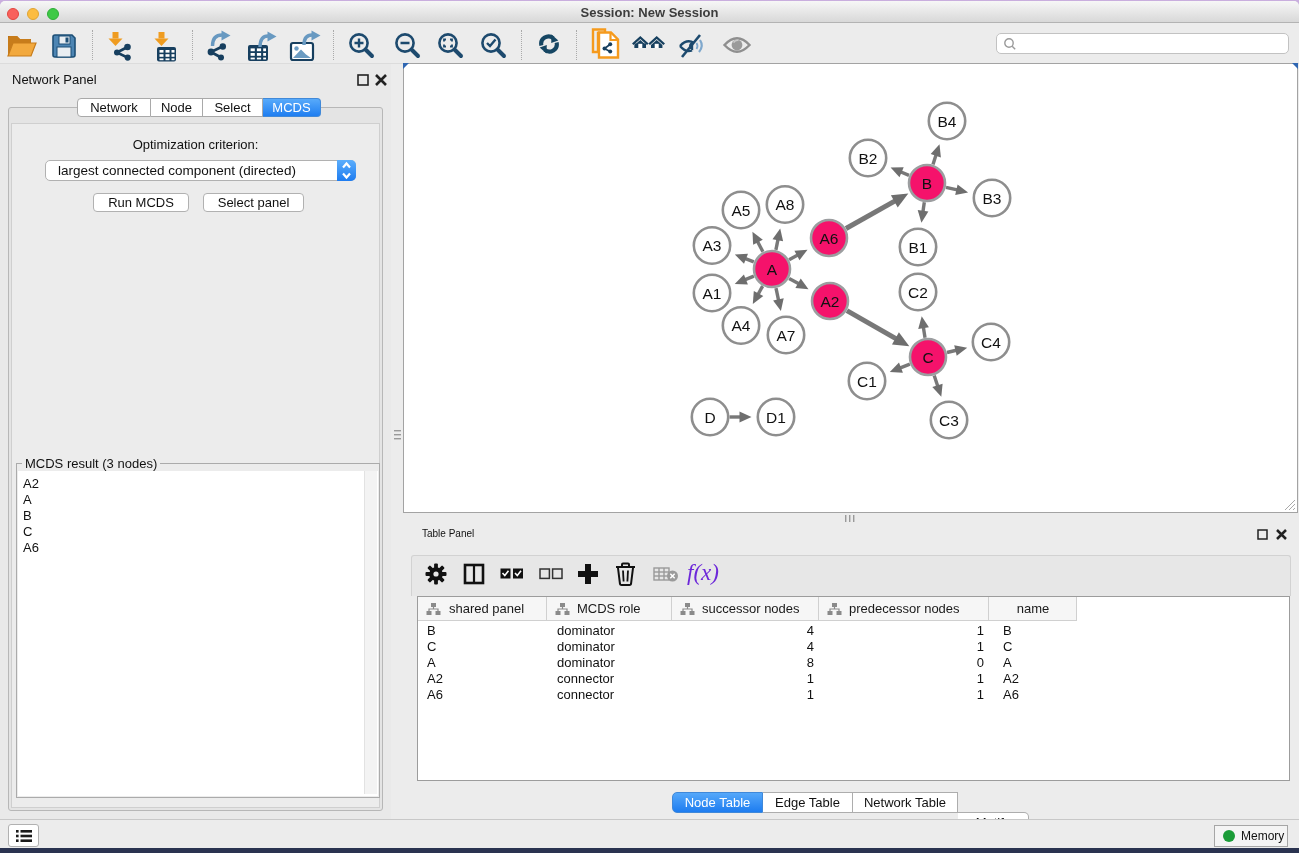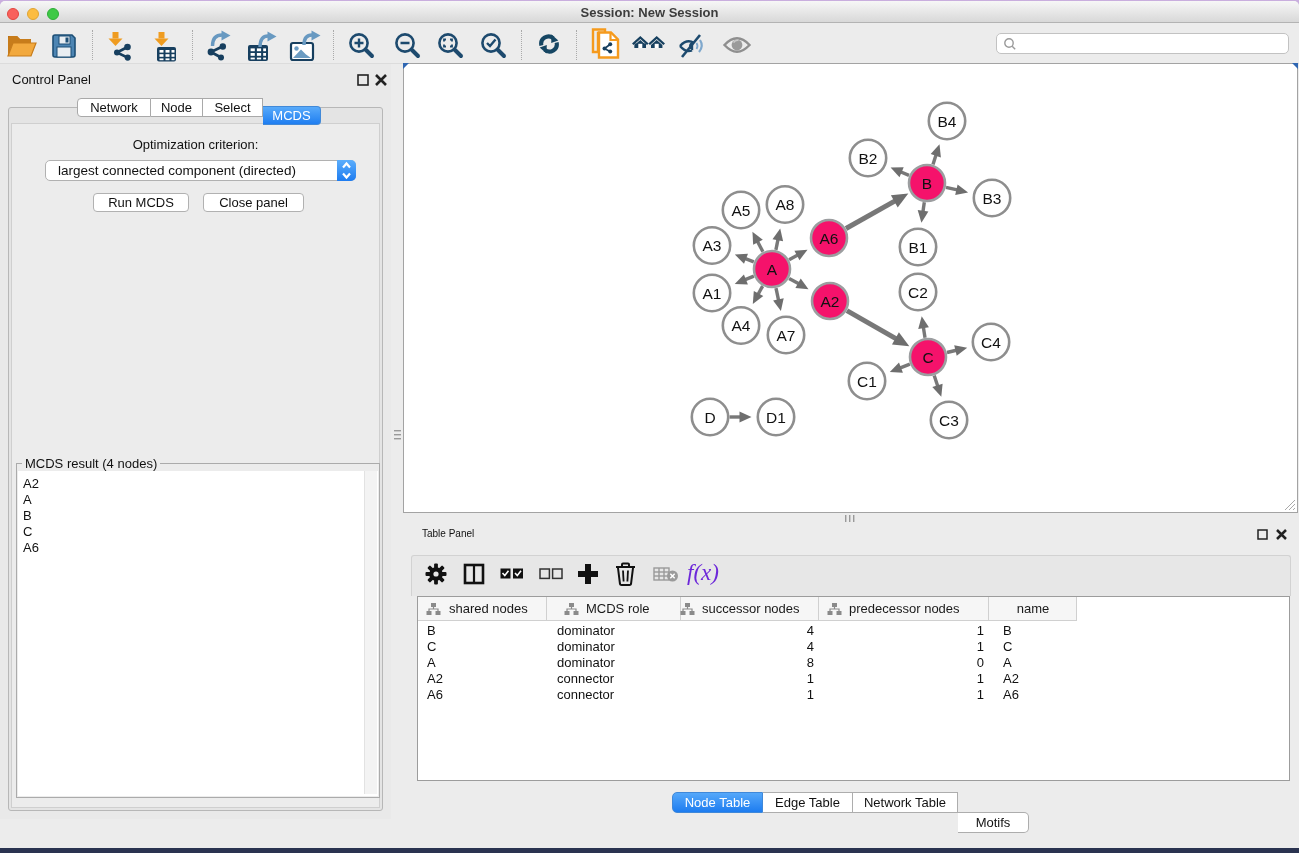--- a/index.html
+++ b/index.html
@@ -16,21 +16,21 @@
 .tsep { position:absolute; top:6px; height:30px; width:0; border-left:1px dotted #aaa; }
 .ticon { position:absolute; top:5px; }
 .searchbox { position:absolute; left:996px; top:9px; width:293px; height:21px; background:#fff;
   border:1px solid #c2c2c2; border-radius:5px; }
 .ctrlpanel { left:0; top:63px; width:391px; height:755px; background:#e9e9e9; }
 .cp-head { position:absolute; left:12px; top:8px; font-size:13px; color:#111; }
 .tabs { position:absolute; left:77px; top:34px; height:19px; display:flex; z-index:3; }
 .tab { height:19px; font-size:13px; color:#111; background:#fff; border:1px solid #a9a9a9;
   border-left:none; display:flex; align-items:center; justify-content:center; }
 .tab.first { border-left:1px solid #a9a9a9; border-radius:4px 0 0 4px; }
-.tab.sel { background:linear-gradient(#58aafa,#1f7ef1); color:#fff; border-color:#4189d8; border-radius:0 4px 4px 0;margin-top:8px; }
+.tab.sel { background:linear-gradient(#58aafa,#1f7ef1); color:#fff; border-color:#4189d8; border-radius:0 4px 4px 0; }
 .cp-outer { position:absolute; left:8px; top:43px; width:375px; height:704px;
   background:#e4e4e4; border:1px solid #b7b7b7; border-radius:3px; }
 .cp-inner { position:absolute; left:11px; top:59px; width:369px; height:685px;
   background:#ececec; border:1px solid #cfcfcf; }
 .btn { position:absolute; background:#fff; border:1px solid #b1b1b1; border-radius:4px;
   font-size:13px; color:#111; display:flex; align-items:center; justify-content:center; }
 .fieldset { position:absolute; left:4px; top:339px; width:364px; height:335px; border:1px solid #ababab; }
 .legend { position:absolute; left:5px; top:-8px; background:#ececec; padding:0 3px; font-size:13px; color:#111; }
 .listbox { position:absolute; left:1px; top:7px; width:360px; height:325px; background:#fff; padding-top:5px; }
 .listbox div { font-size:13px; color:#111; padding-left:5px; height:16px; line-height:16px; }
@@ -213,21 +213,21 @@
 </svg>
 
     <div class="searchbox">
           <svg width="16" height="16" style="position:absolute;left:5px;top:2px" viewBox="0 0 16 16">
             <circle cx="7" cy="7" r="4.2" fill="none" stroke="#9a9a9a" stroke-width="1.4"></circle>
             <line x1="10.2" y1="10.2" x2="13.2" y2="13.2" stroke="#9a9a9a" stroke-width="1.4"></line>
           </svg>
         </div>
   </div>
   <div class="abs ctrlpanel">
-    <div class="cp-head">Control Panel</div>
+    <div class="cp-head">Network Panel</div>
     <svg class="abs" style="left:357px;top:10px" width="30" height="12" viewBox="0 0 30 12">
           <rect x="1" y="1" width="10" height="10" fill="none" stroke="#222" stroke-width="1.6"></rect>
           <path d="M19 1 L29 11 M29 1 L19 11" stroke="#222" stroke-width="2.6"></path>
         </svg>
     <div class="tabs">
       <div class="tab first" style="width:74px">Network</div>
       <div class="tab" style="width:52px">Node</div>
       <div class="tab" style="width:60px">Select</div>
       <div class="tab sel" style="width:58px">MCDS</div>
     </div>
@@ -237,23 +237,23 @@
       <div style="position:absolute;left:33px;top:36px;width:311px;height:21px;background:#fff;border:1px solid #b1b1b1;border-radius:5px;">
         <div style="position:absolute;left:12px;top:2px;font-size:13.5px;color:#111">largest connected component (directed)</div>
         <div style="position:absolute;right:-1px;top:-1px;width:19px;height:21px;background:linear-gradient(#5caefc,#1e7cf0);border-radius:0 5px 5px 0;">
           <svg width="19" height="21" viewBox="0 0 19 21">
                 <path d="M6 7.5 L9.5 3.5 L13 7.5" fill="none" stroke="#fff" stroke-width="2.2"></path>
                 <path d="M6 13.5 L9.5 17.5 L13 13.5" fill="none" stroke="#fff" stroke-width="2.2"></path>
               </svg>
         </div>
       </div>
       <div class="btn" style="left:81px;top:69px;width:96px;height:19px;">Run MCDS</div>
-      <div class="btn" style="left:191px;top:69px;width:101px;height:19px;">Close panel</div>
+      <div class="btn" style="left:191px;top:69px;width:101px;height:19px;">Select panel</div>
       <div class="fieldset">
-        <div class="legend">MCDS result (4 nodes)</div>
+        <div class="legend">MCDS result (3 nodes)</div>
         <div class="listbox">
           <div>A2</div>
               <div>A</div>
               <div>B</div>
               <div>C</div>
               <div>A6</div>
           <div class="sbtrack"></div>
         </div>
       </div>
     </div>
@@ -435,23 +435,23 @@
       <div class="th-row">
         <div class="th-cell" style="left:0;width:129px;">
               <svg style="position:absolute;left:8px;top:5px" width="15" height="14" viewBox="0 0 15 14">
                 <g fill="#8a8a8a">
                   <rect x="5" y="1" width="5" height="4"></rect>
                   <rect x="0.5" y="9" width="5" height="4"></rect>
                   <rect x="9.5" y="9" width="5" height="4"></rect>
                 </g>
                 <path d="M7.5 5 L7.5 7 M3 9 L3 7 L12 7 L12 9" stroke="#8a8a8a" stroke-width="1.2" fill="none"></path>
               </svg>
-              <span style="position:absolute;left:31px;top:4px;">shared nodes</span>
+              <span style="position:absolute;left:31px;top:4px;">shared panel</span>
             </div>
-        <div class="th-cell" style="left:138px;width:125px;text-align:right;">
+        <div class="th-cell" style="left:129px;width:125px;text-align:right;">
               <svg style="position:absolute;left:8px;top:5px" width="15" height="14" viewBox="0 0 15 14">
                 <g fill="#8a8a8a">
                   <rect x="5" y="1" width="5" height="4"></rect>
                   <rect x="0.5" y="9" width="5" height="4"></rect>
                   <rect x="9.5" y="9" width="5" height="4"></rect>
                 </g>
                 <path d="M7.5 5 L7.5 7 M3 9 L3 7 L12 7 L12 9" stroke="#8a8a8a" stroke-width="1.2" fill="none"></path>
               </svg>
               <span style="position:absolute;left:30px;top:4px;">MCDS role</span>
             </div>
@@ -509,15 +509,33 @@
 
     </div>
     <div class="btabs">
       <div class="btab first sel" style="width:91px">Node Table</div>
       <div class="btab" style="width:90px">Edge Table</div>
       <div class="btab" style="width:105px">Network Table</div>
       <div class="btab last" style="width:71px">Motifs</div>
     </div>
   </div>
 
+  <div class="abs statusbar">
+    <div class="btn" style="left:8px;top:4px;width:31px;height:23px;border-radius:3px;">
+      <svg width="16" height="14" viewBox="0 0 16 14">
+            <g fill="#1a1a1a">
+              <rect x="0" y="1" width="2.6" height="2.6"></rect>
+              <rect x="4.5" y="1" width="11.5" height="2.6"></rect>
+              <rect x="0" y="5.7" width="2.6" height="2.6"></rect>
+              <rect x="4.5" y="5.7" width="11.5" height="2.6"></rect>
+              <rect x="0" y="10.4" width="2.6" height="2.6"></rect>
+              <rect x="4.5" y="10.4" width="11.5" height="2.6"></rect>
+            </g>
+          </svg>
+    </div>
+    <div style="position:absolute;left:1214px;top:5px;width:74px;height:22px;background:#f4f4f4;border:1px solid #a6a6a6;display:flex;align-items:center;">
+      <div style="width:12px;height:12px;border-radius:50%;background:#1b9c38;margin-left:8px;"></div>
+      <div style="font-size:12px;color:#111;margin-left:6px;">Memory</div>
+    </div>
+  </div>
   </div>
 <div class="navy"></div>
 </div>
 
 </body></html>

